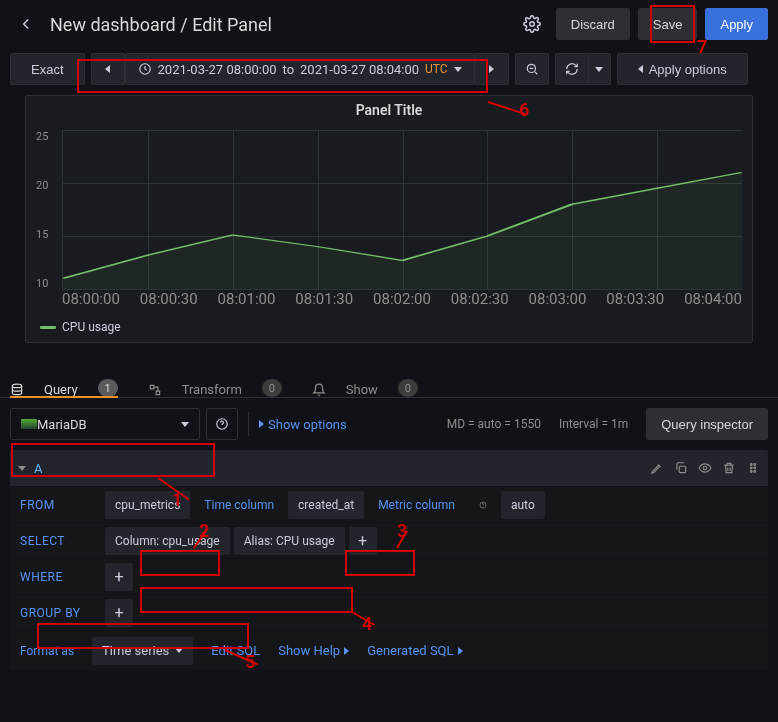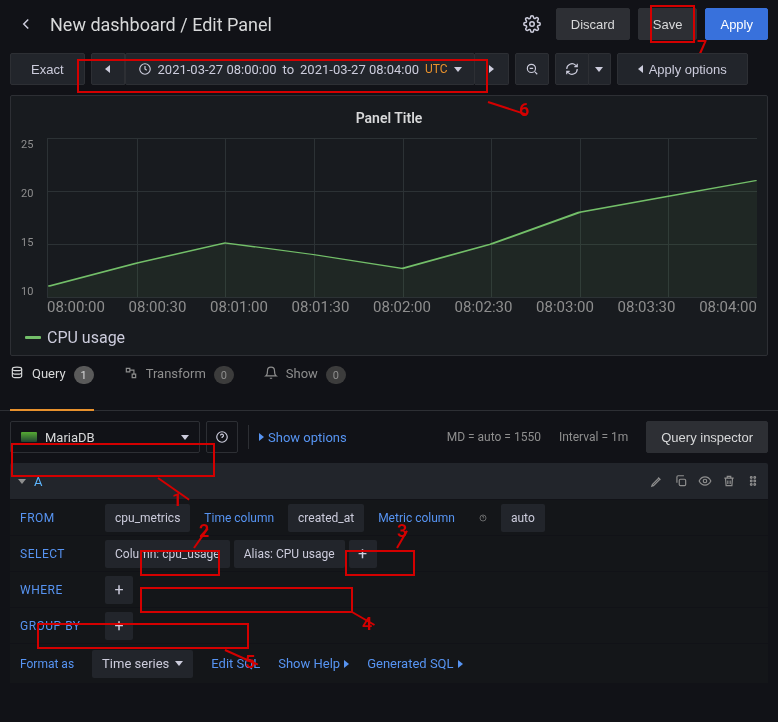--- a/index.html
+++ b/index.html
@@ -61,39 +61,39 @@
   }
   .timerange .utc { color:#e8912d; font-size:12px; }
   .timerange .to { color:#ccccdc; }
   .tb-group { display:flex; }
   .tb-group .tb-btn { border-radius:0; }
   .tb-group .tb-btn:first-child{border-radius:2px 0 0 2px;}
   .tb-group .tb-btn:last-child{border-radius:0 2px 2px 0; border-left:none;}
   .show-options { display:flex; align-items:center; gap:6px; }
   
   .panel {
-    margin: 0 10px 10px;
+    margin: 0 25px 10px;
     background: #181b1f;
     border:1px solid #2d2f34;
     border-radius:2px;
-    padding-top:8px;
+    padding-top:0;
   }
   .panel-title { text-align:center; color:#d8d9da; font-size:14px; font-weight:600; padding:6px 0;}
   .chart-wrap { position:relative; height:190px; padding: 6px 10px 0 10px; }
   .ylabels { position:absolute; left:10px; top:6px; bottom:24px; width:22px; display:flex; flex-direction:column; justify-content:space-between; font-size:11px; color:#8e8e8e;}
   .plot { position:absolute; left:36px; right:10px; top:6px; bottom:24px; border-left:1px solid #2c3235; border-bottom:1px solid #2c3235;}
   .grid-h { position:absolute; left:0;right:0; border-top:1px solid #2c3235;}
   .grid-v { position:absolute; top:0; bottom:0; border-left:1px solid #2c3235;}
   .plot svg { position:absolute; inset:0; width:100%; height:100%; }
   .xlabels { position:absolute; left:36px; right:10px; bottom:6px; display:flex; justify-content:space-between; font-size:15px; color:#8e8e8e;}
-  .legend { display:flex; align-items:center; gap:6px; padding:6px 14px 8px; font-size:16px; color:#ccccdc;}
+  .legend { display:flex; align-items:center; gap:6px; padding:6px 14px 8px; font-size:12px; color:#ccccdc;}
   .legend .swatch{ width:16px; height:3px; background:#73bf69; border-radius:1px;}
   
   .tabs-row { display:flex; align-items:center; border-bottom:1px solid #2d2f34; padding:0 10px; gap:30px; height:45px;}
-  .tab { display:flex; align-items:flex-start; gap:8px; color:#8e8e8e; cursor:pointer; height:100%; position:relative; font-size:13px;}
+  .tab { display:flex; align-items:flex-end; gap:20px; color:#8e8e8e; cursor:pointer; height:100%; position:relative; font-size:13px;}
   .tab.active { color:#d8d9da;}
   .tab.active::after { content:""; position:absolute; left:0;right:0;bottom:-1px; height:2px; background:#e8912d;}
   .tab .badge { display:inline-flex; align-items:center; justify-content:center; min-width:20px; height:18px; padding:0 5px; border-radius:9px; background:#3c3c3c; font-size:11px;}
   .tab.active .badge { background:#5a5a5a; }
   .tab svg{width:14px;height:14px;stroke:currentColor;fill:none;stroke-width:2;}
   
   .qhdr { display:flex; align-items:center; gap:6px; padding:10px 10px; }
   .ds-select{ display:flex; align-items:center; justify-content:space-between; gap:10px; width:190px; height:32px; padding:0 10px; background:#111217; border:1px solid #2d2f34; border-radius:2px; cursor:pointer;}
   .ds-select .name{color:#d8d9da;}
   .info-btn{ width:32px;height:32px; display:inline-flex;align-items:center;justify-content:center; border:1px solid #2d2f34; border-radius:2px; cursor:pointer;}
@@ -256,21 +256,21 @@
     <svg viewBox="0 0 24 24">
           <path d="M18 8a6 6 0 1 0-12 0c0 7-3 9-3 9h18s-3-2-3-9M10 21h4"></path>
         </svg>
     <span>Show</span>
     <span class="badge">0</span>
   </div>
 </div>
 
 <div class="qhdr">
   <div class="ds-select">
-    <span style="display:flex;align-items:center;gap:8px;">
+    <span style="display:flex;align-items:center;">
       <span style="width:16px;height:10px;background:linear-gradient(#5a3 0%,#243 100%);border-radius:1px;"></span>
       <span class="name">MariaDB</span>
     </span>
     <span class="chev"></span>
   </div>
   <span class="info-btn">
     <svg width="14" height="14" viewBox="0 0 24 24" fill="none" stroke="#ccccdc" stroke-width="2">
           <circle cx="12" cy="12" r="9"></circle>
           <path d="M9.5 9.5a2.5 2.5 0 1 1 3.5 2.3c-.8.4-1 1-1 1.7M12 17h.01"></path>
         </svg>

